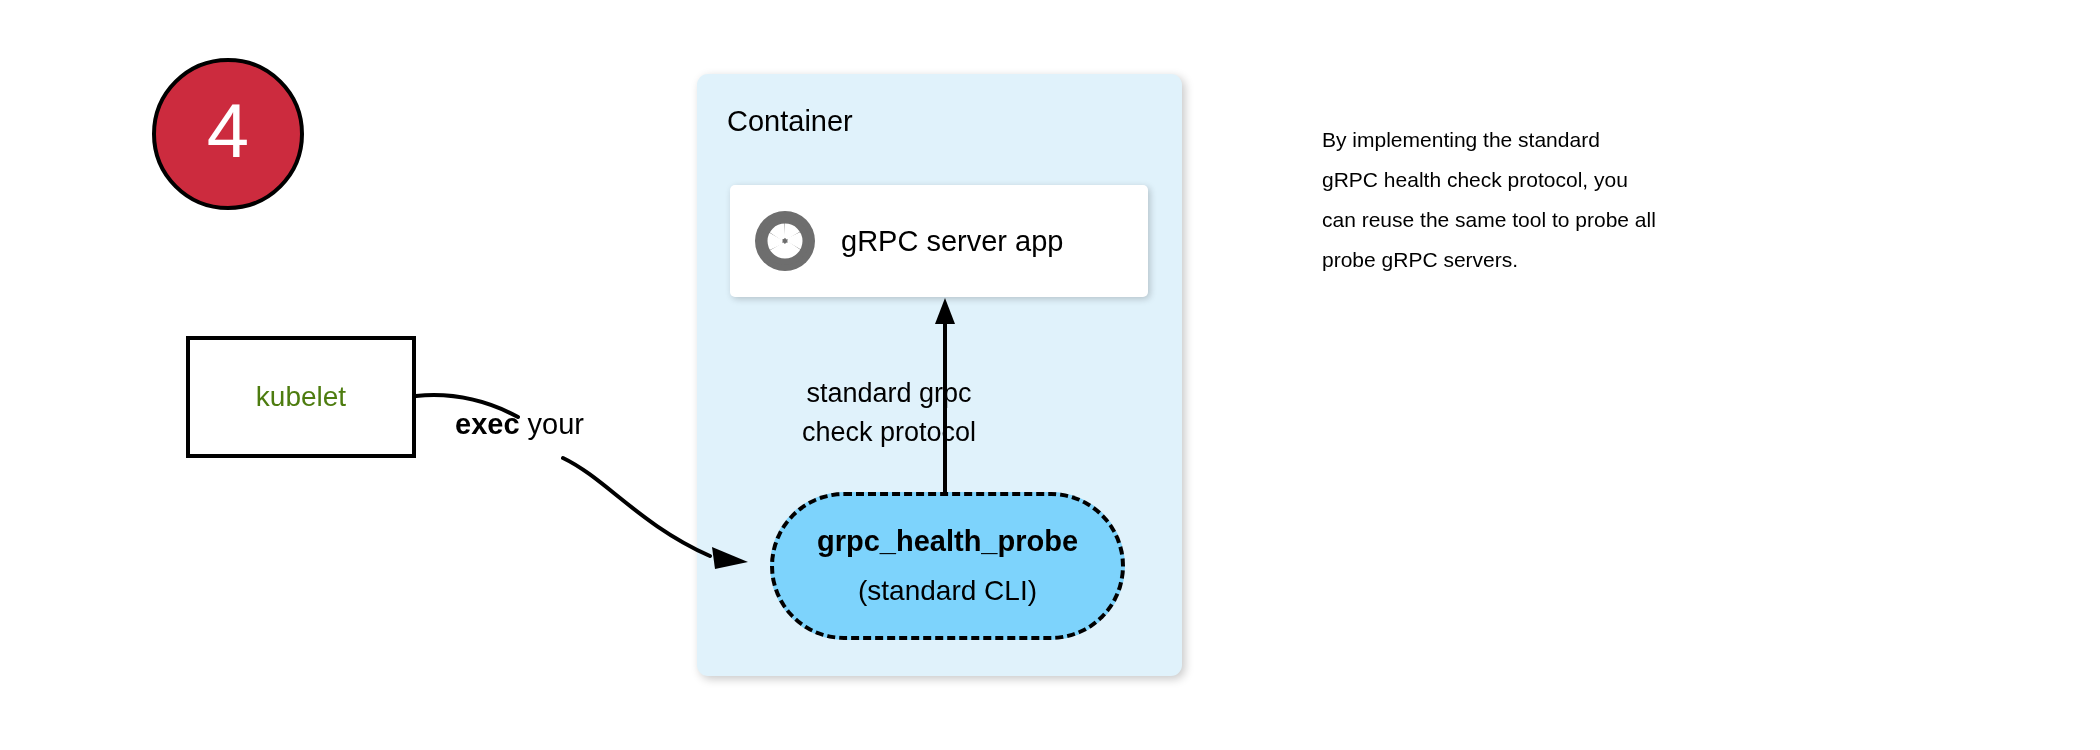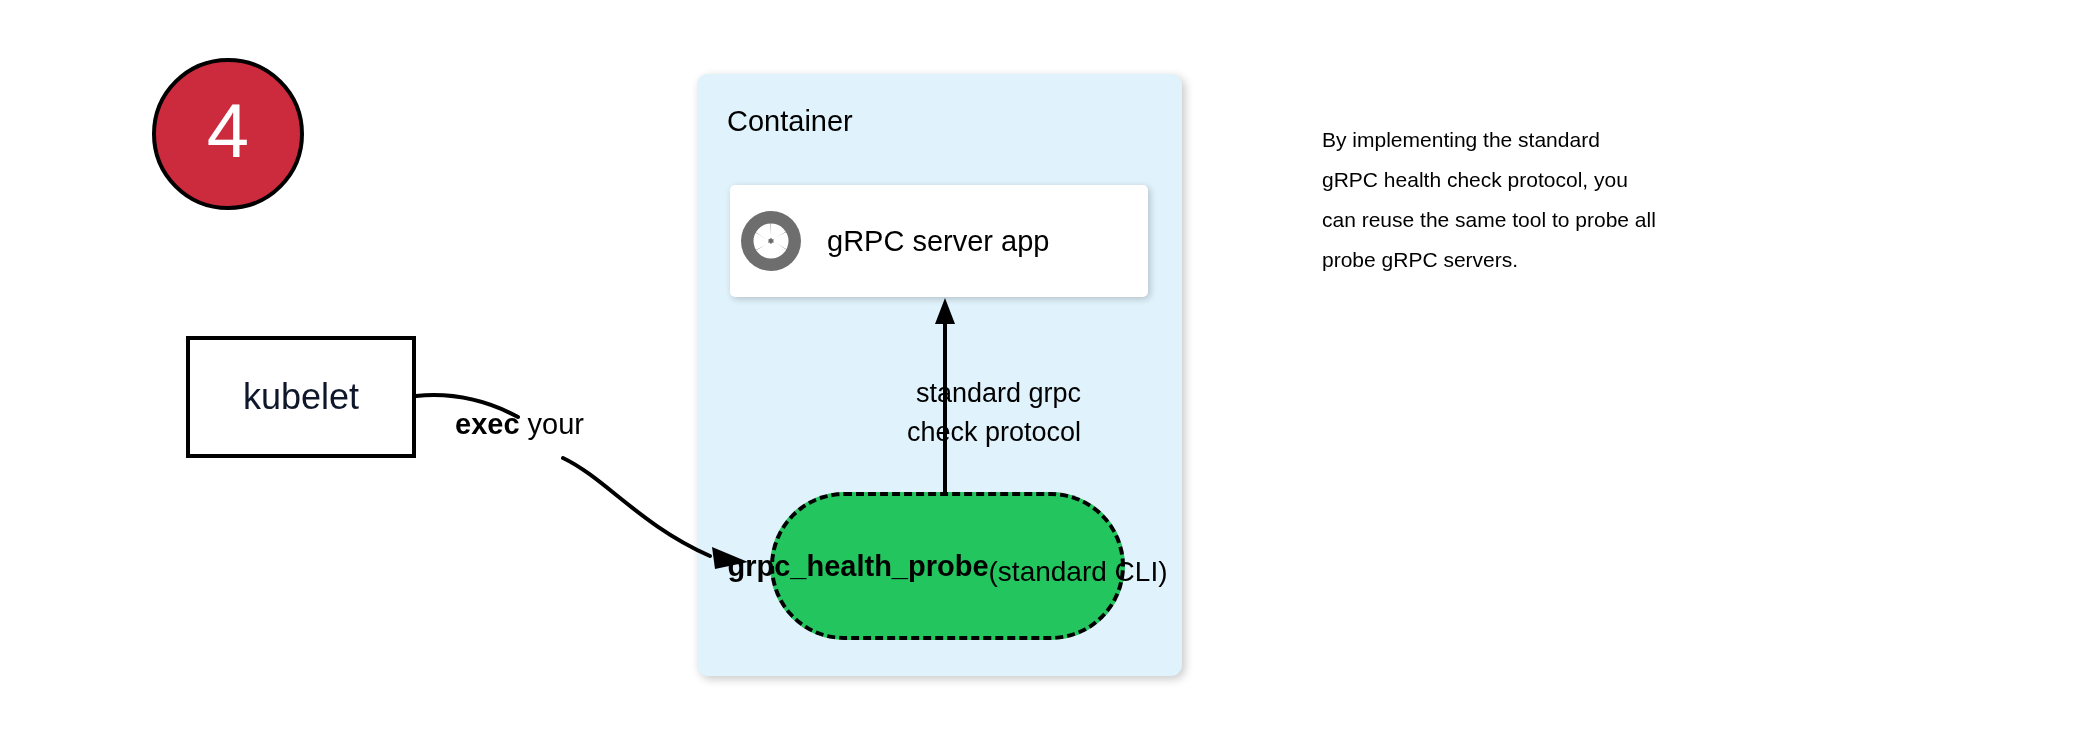--- a/index.html
+++ b/index.html
@@ -73,21 +73,21 @@
     position: absolute;
     left: 730px;
     top: 185px;
     width: 418px;
     height: 112px;
     background: #ffffff;
     border-radius: 5px;
     box-shadow: 2px 2px 7px rgba(0,0,0,0.20);
     display: flex;
     align-items: center;
-    padding-left: 9px;
+    padding-left: 23px;
     box-sizing: border-box;
     text-align: center;
   }
   .grpc-icon {
     width: 64px;
     height: 64px;
     flex: 0 0 64px;
     display: block;
   }
   .server-card-label {
@@ -105,40 +105,41 @@
     top: 296px;
     width: 60px;
     height: 200px;
     overflow: visible;
   }
   .protocol-label {
     position: absolute;
     left: 697px;
     top: 374px;
     width: 384px;
-    text-align: right;
+    text-align: center;
     font-size: 27px;
     line-height: 39px;
     color: #000000;
     pointer-events: none;
   }
   .protocol-label span { display: block; }
 
   
   .probe-pill {
     position: absolute;
     left: 770px;
     top: 492px;
     width: 355px;
     height: 148px;
-    background: #22c55e;
+    background: #7dd3fc;
     border: 4px dashed #000000;
     border-radius: 74px;
     box-sizing: border-box;
     display: flex;
+    flex-direction: column;
     align-items: center;
     justify-content: center;
   }
   .probe-pill-title {
     font-size: 29px;
     line-height: 38px;
     font-weight: bold;
     color: #000000;
     white-space: nowrap;
   }
@@ -158,23 +159,23 @@
     width: 230px;
     height: 122px;
     background: #ffffff;
     border: 4px solid #000000;
     box-sizing: border-box;
     display: flex;
     align-items: center;
     justify-content: center;
   }
   .kubelet-label {
-    font-size: 36px;
-    line-height: 1;
-    color: #0f172a;
+    font-size: 28px;
+    line-height: 1;
+    color: #4d7c0f;
     white-space: nowrap;
   }
 
   
   .exec-curve {
     position: absolute;
     left: 400px;
     top: 370px;
     width: 400px;
     height: 230px;

